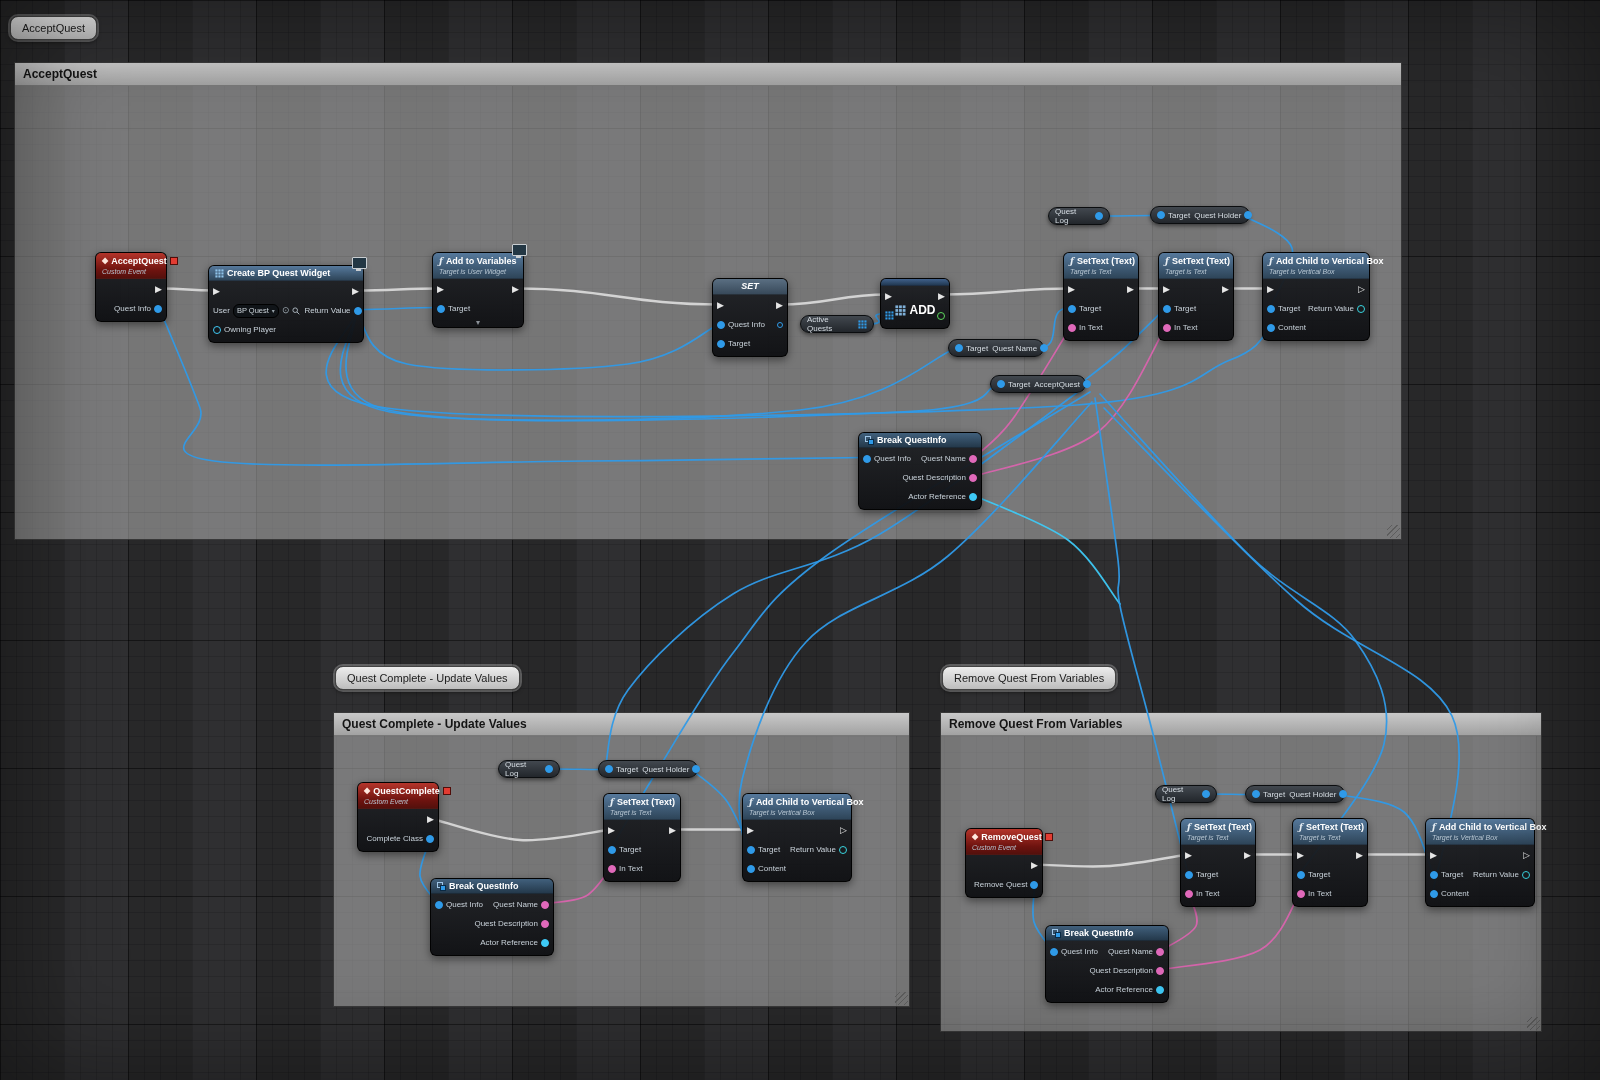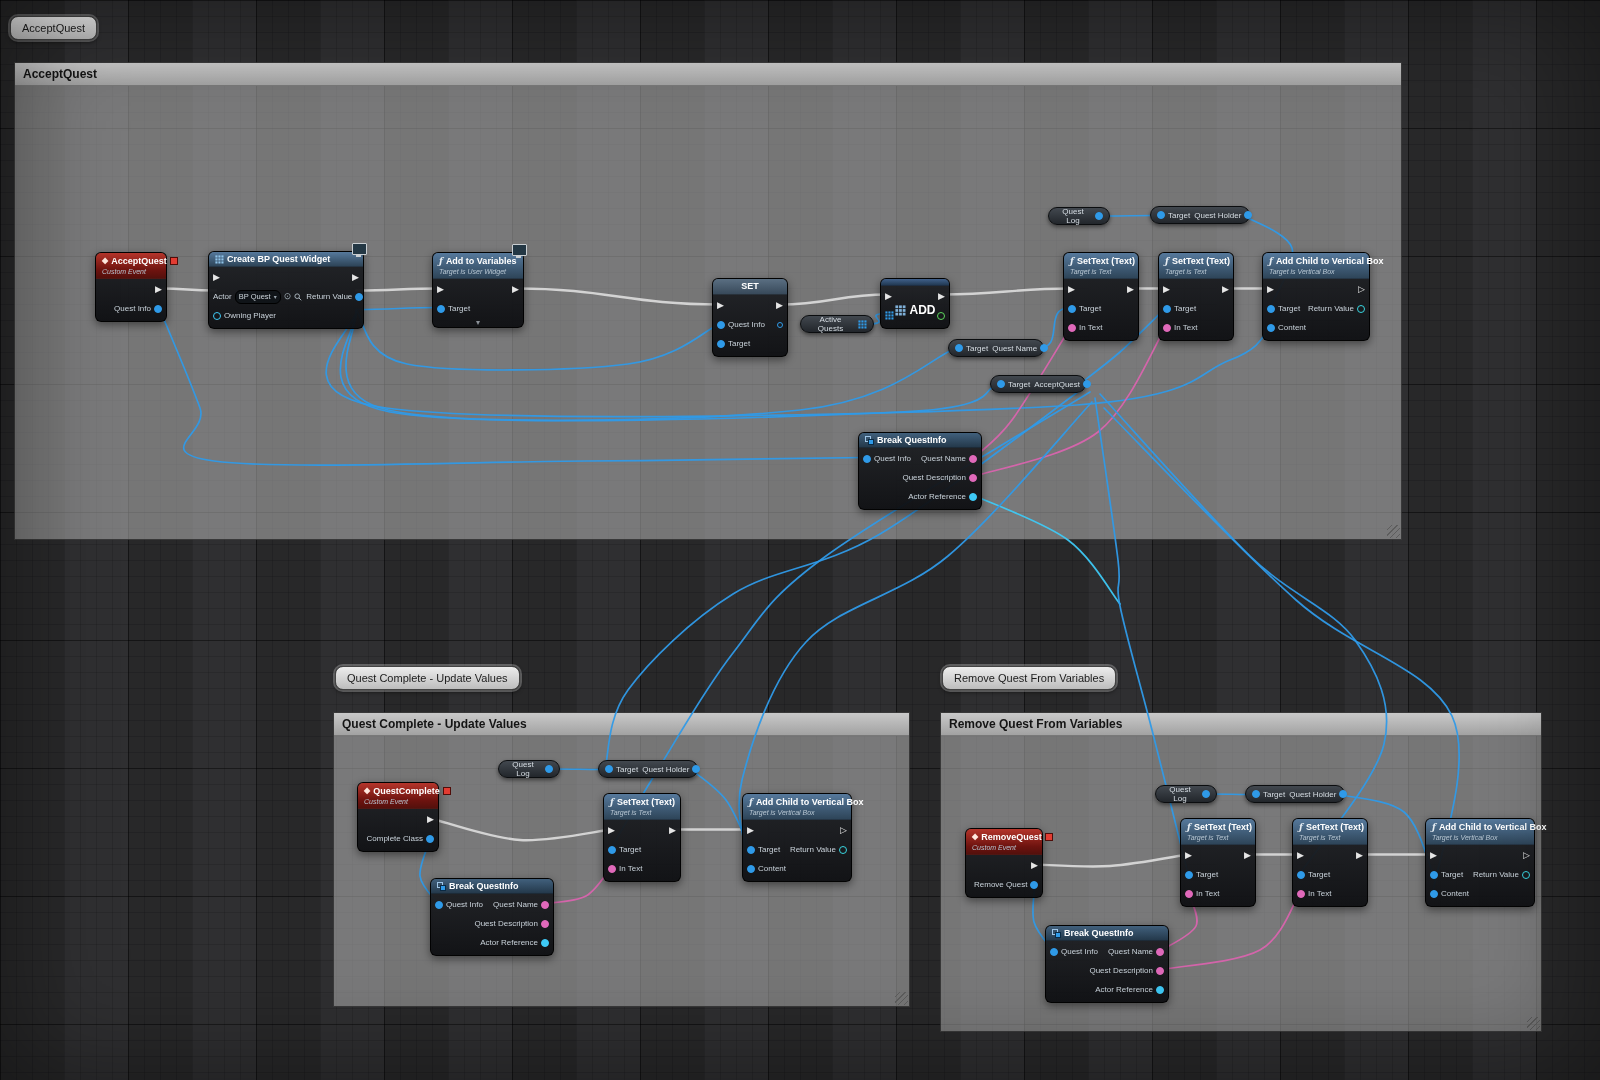--- a/index.html
+++ b/index.html
@@ -40,21 +40,21 @@
   .node-header{display:flex;flex-direction:column;justify-content:center;box-sizing:border-box;
     padding:0 6px;border-radius:5px 5px 0 0;border-bottom:1px solid rgba(0,0,0,0.55);}
   .node-header .t{display:flex;align-items:center;gap:3px;font-weight:bold;font-size:9px;
     color:#fff;line-height:11px;white-space:nowrap;}
   .node-header .s{font-style:italic;font-size:7px;color:#b7c6d2;line-height:9px;white-space:nowrap;}
   .hh26{height:26px}.hh15{height:15px}.hh16{height:16px}
   .k-event .node-header{background:linear-gradient(#b5352b,#6d130f 70%,#54100c);}
   .k-function .node-header,.k-create-widget .node-header{background:linear-gradient(#56799c,#2e4559);}
   .k-break .node-header{background:linear-gradient(#41607c,#24394b);}
   .k-set .node-header{background:linear-gradient(#5a6f82,#38495a);align-items:center;}
-  .k-set .node-header .t{}
+  .k-set .node-header .t{font-style:italic;}
   .band{height:6px;background:linear-gradient(#40608a,#223a54);border-radius:5px 5px 0 0;
     border-bottom:1px solid rgba(0,0,0,0.5);}
   .rows{padding:1px 0 3px;position:relative;}
   .row{height:19px;display:flex;align-items:center;justify-content:space-between;
     padding:0 4px;gap:4px;font-size:8px;color:#c9d2da;}
   .lg,.rg{display:flex;align-items:center;gap:3px;white-space:nowrap;}
   .pin{width:8px;height:8px;border-radius:50%;box-sizing:border-box;border:1.5px solid #999;flex:none;}
   .pin.mini{width:6px;height:6px;border-width:1.2px;}
   .xpin{font-size:9px;color:#e6e6e6;line-height:9px;flex:none;}
   .gridpin{display:inline-flex;flex:none;line-height:0;}
@@ -70,21 +70,21 @@
   .mag{display:inline-flex;line-height:0;}
   .addlab{position:absolute;left:0;right:0;top:15px;bottom:2px;display:flex;align-items:center;
     justify-content:center;gap:4px;font-weight:bold;color:#fff;font-size:12px;pointer-events:none;}
   .monitor{position:absolute;top:-9px;right:-4px;width:13px;height:10px;border:1px solid #c9ced2;
     background:#233744;border-radius:1px;z-index:4;}
   .monitor::after{content:'';position:absolute;left:3px;bottom:-3px;width:5px;height:2px;background:#c9ced2;}
   
   .k-getter,.k-getter2{height:18px;border-radius:9px;background:linear-gradient(#42484f,#22262b);
     border:1px solid #0b0d0f;display:flex;align-items:center;gap:4px;padding:0 6px;
     font-size:8px;color:#d6dde3;box-shadow:0 2px 4px rgba(0,0,0,0.5);}
-  .k-getter{justify-content:space-between;text-align:center;}
+  .k-getter{justify-content:space-between;}
   .k-getter2{justify-content:space-between;}
   #wires{position:absolute;inset:0;z-index:2;}
 </style>
 </head>
 <body>
 
 <div id="canvas">
 
   <div class="comment" id="c0" style="left: 14px; top: 62px; width: 1386px; height: 476px;">
     <div class="comment-header">
@@ -168,21 +168,21 @@
           </div>
           <div class="row">
             <span class="lg"></span>
             <span class="rg">
               <span class="lab">Quest Info</span>
               <span class="pin" style="border-color: rgb(47, 154, 232); background-color: rgb(47, 154, 232);"></span>
             </span>
           </div>
         </div>
       </div>
-      <div class="blk node k-create-widget" style="left: 208px; top: 251px; width: 156px;">
+      <div class="blk node k-create-widget" style="left: 208px; top: 265px; width: 156px;">
         <div class="node-header hh15">
           <div class="t">
             <span class="gridpin">
               <svg width="9" height="9" viewBox="0 0 9 9">
                 <rect x="0.4" y="0.4" width="2.1" height="2.1" fill="#8fc3ea"></rect>
                 <rect x="3.4" y="0.4" width="2.1" height="2.1" fill="#8fc3ea"></rect>
                 <rect x="6.4" y="0.4" width="2.1" height="2.1" fill="#8fc3ea"></rect>
                 <rect x="0.4" y="3.4" width="2.1" height="2.1" fill="#8fc3ea"></rect>
                 <rect x="3.4" y="3.4" width="2.1" height="2.1" fill="#8fc3ea"></rect>
                 <rect x="6.4" y="3.4" width="2.1" height="2.1" fill="#8fc3ea"></rect>
@@ -198,21 +198,21 @@
           <div class="row">
             <span class="lg">
               <span class="xpin">▶</span>
             </span>
             <span class="rg">
               <span class="xpin">▶</span>
             </span>
           </div>
           <div class="row">
             <span class="lg">
-              <span class="lab">Actor</span>
+              <span class="lab">User</span>
               <span class="sel">
                 <span>BP Quest</span>
                 <span class="car">▾</span>
               </span>
               <span class="tgt">⊙</span>
               <span class="mag">
                 <svg width="8" height="8" viewBox="0 0 8 8">
                   <circle cx="3.2" cy="3.2" r="2.3" fill="none" stroke="#a6b0b8" stroke-width="1"></circle>
                   <line x1="5" y1="5" x2="7.3" y2="7.3" stroke="#a6b0b8" stroke-width="1"></line>
                 </svg>

